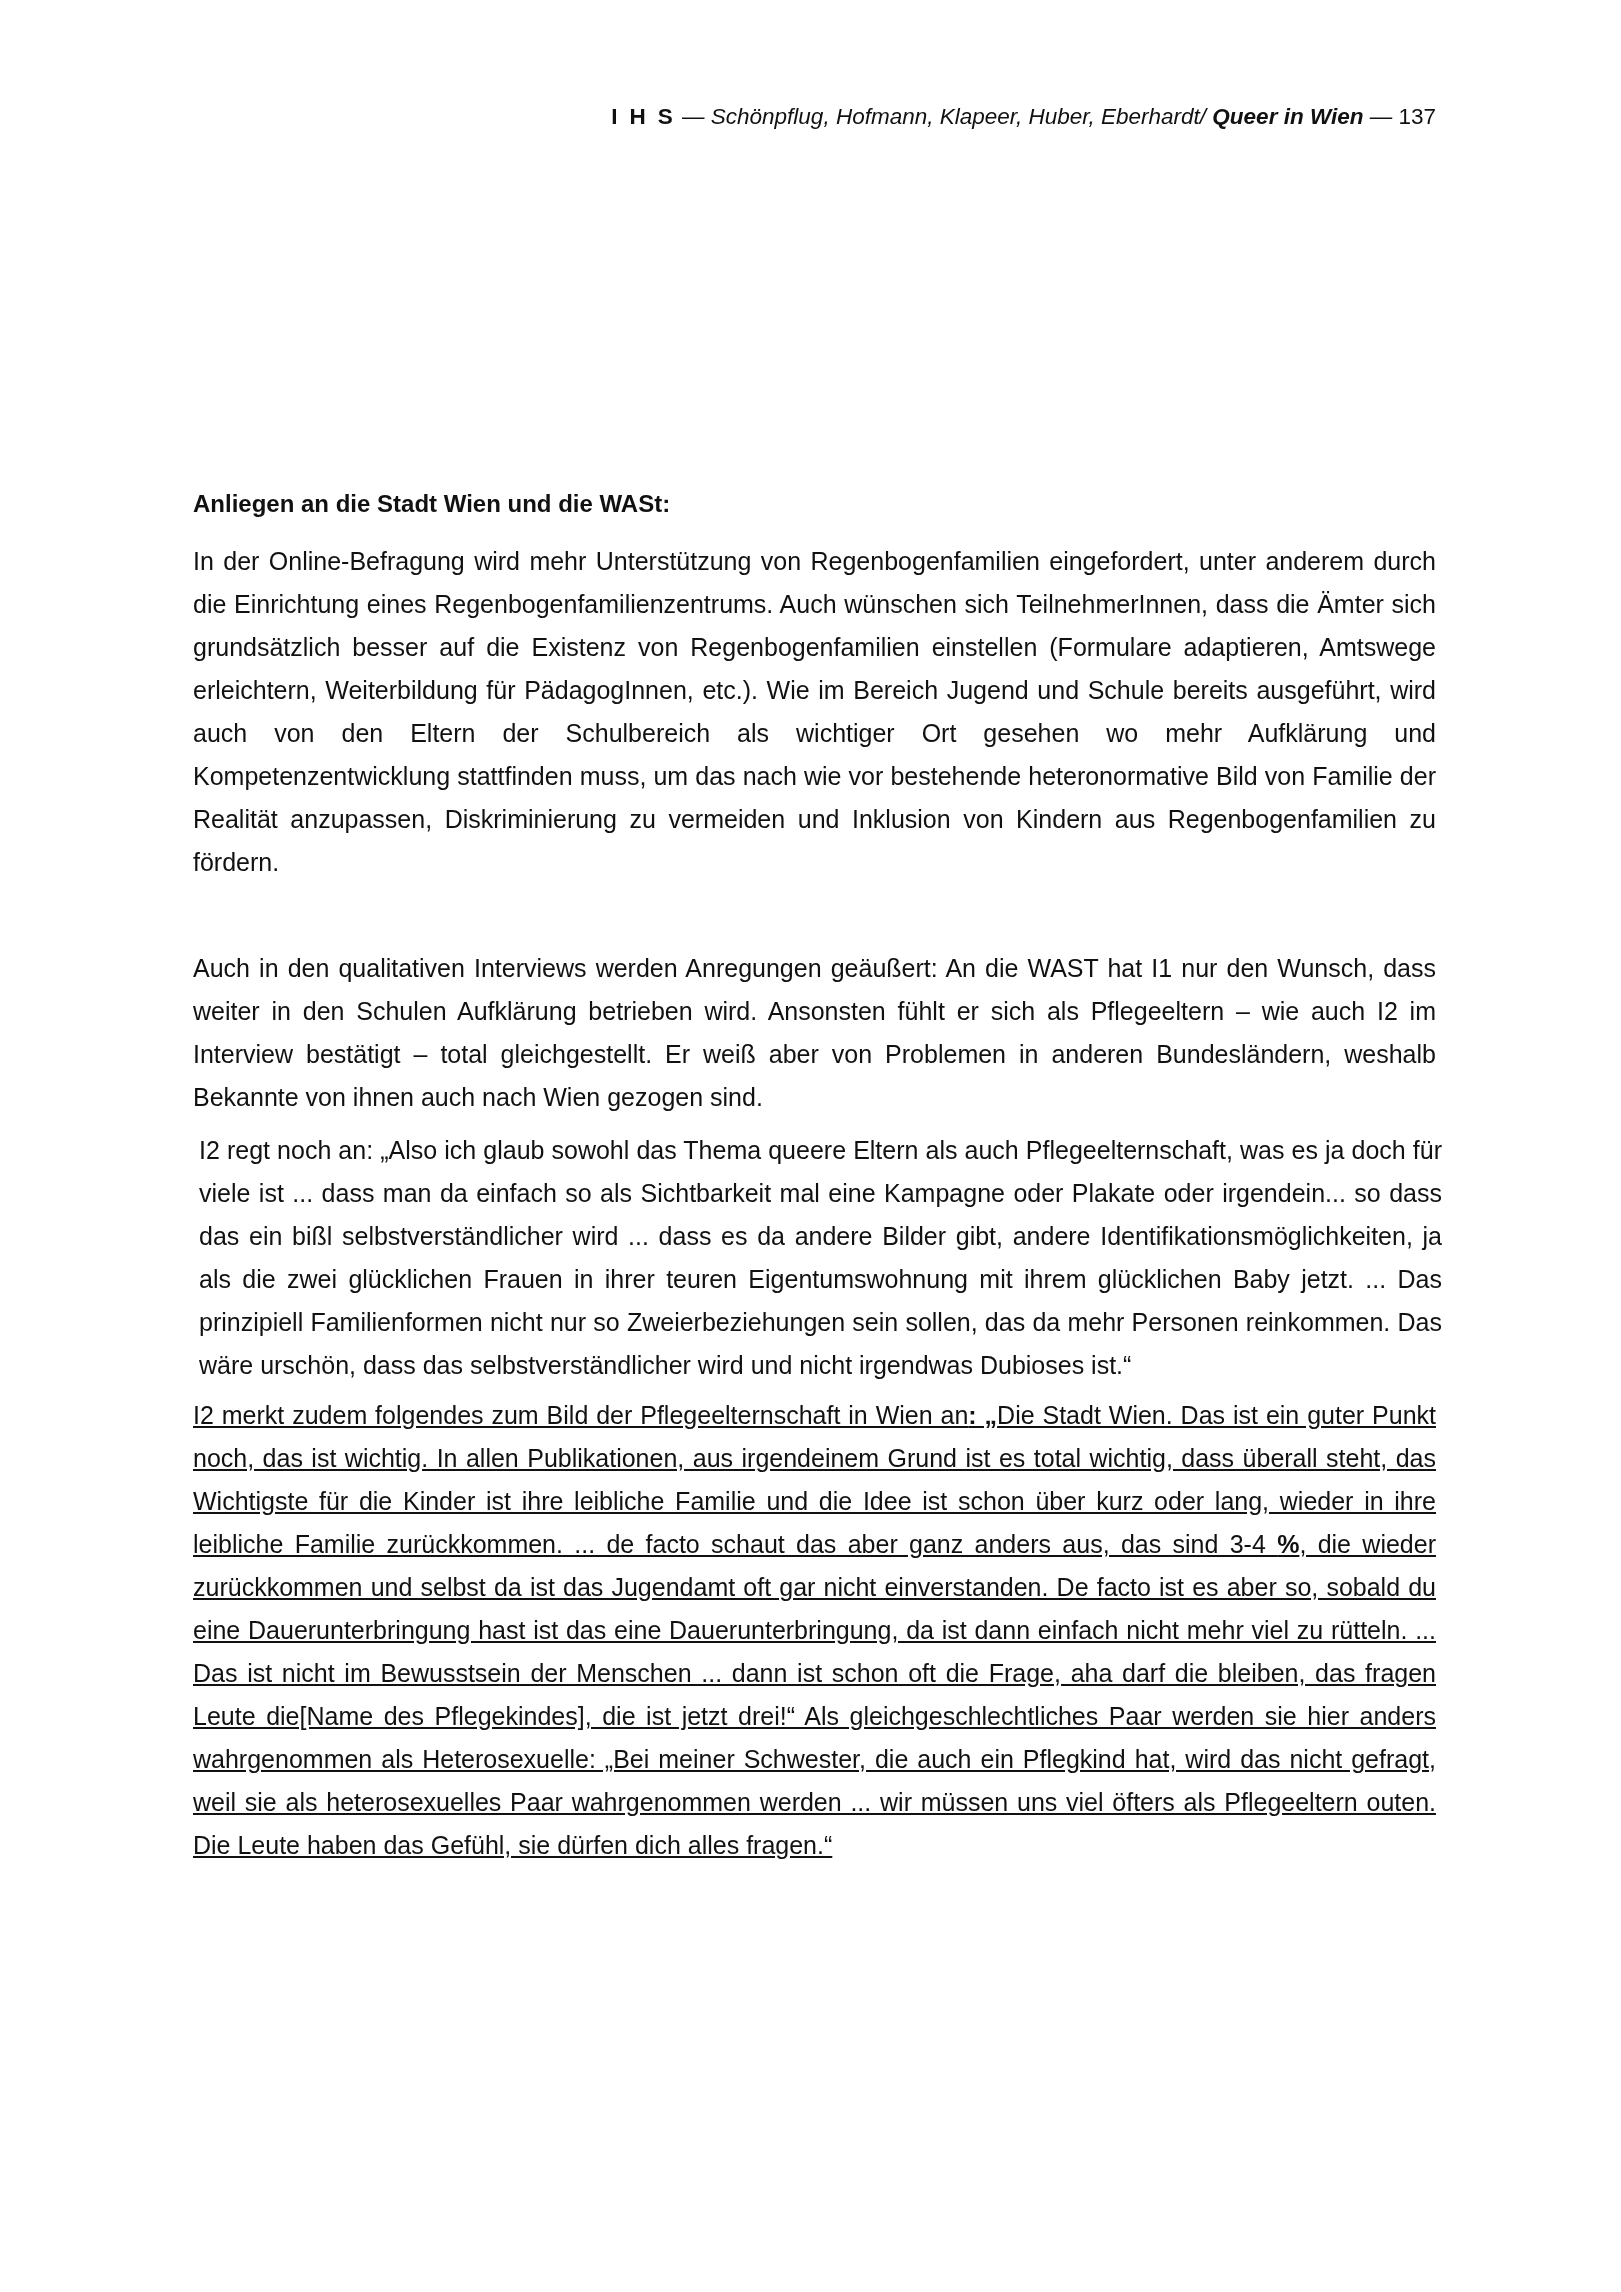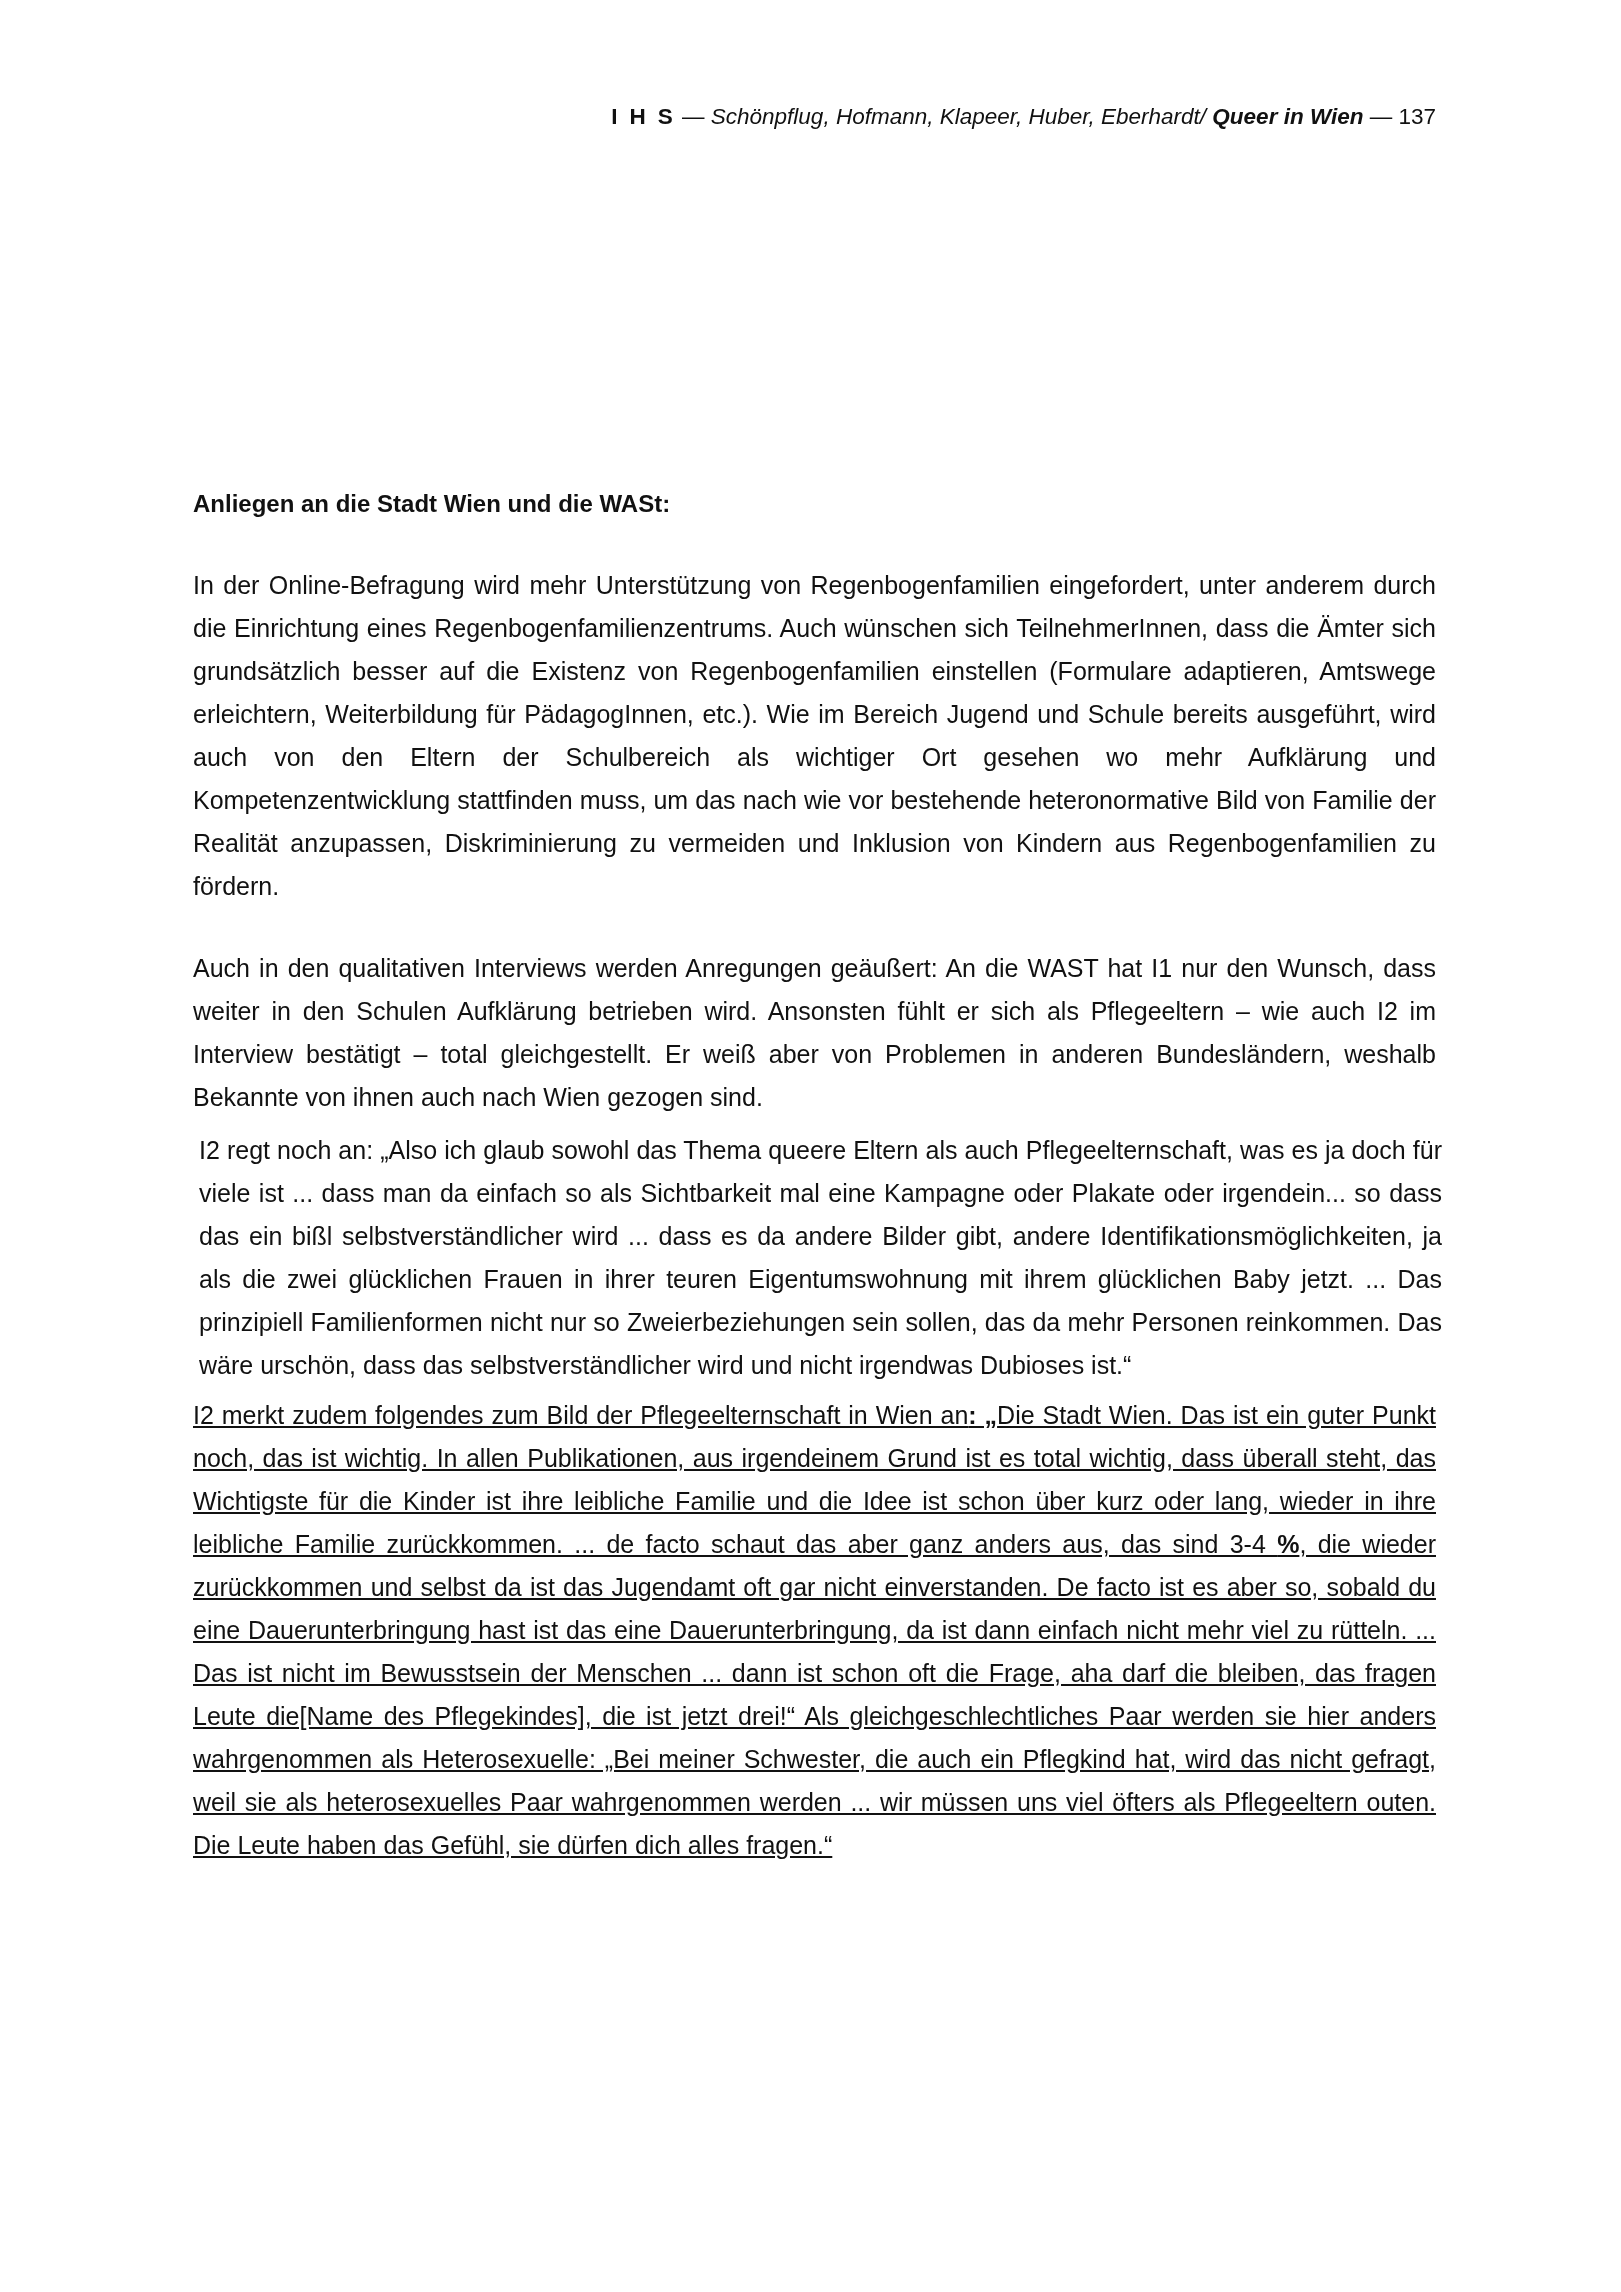--- a/index.html
+++ b/index.html
@@ -7,21 +7,21 @@
          font-family: "Liberation Sans", sans-serif; color: #111111; }
   .page { position: absolute; left: 0; top: 0; width: 1621px; height: 1941px; background: #fff; }
   .running-header { position: absolute; top: 102px; right: 185px; font-size: 22.5px; line-height: 29px; white-space: nowrap; color: #111; }
   .running-header .ihs { font-weight: bold; letter-spacing: 2.9px; }
   .running-header .authors { font-style: italic; }
   .running-header .title { font-style: italic; font-weight: bold; }
   .body-text { position: absolute; left: 193px; width: 1243px; font-size: 25px; line-height: 43px; text-align: justify; }
   .body-text p { margin: 0; }
   .p1 { top: 198px; }
   .heading { position: absolute; left: 193px; top: 454px; font-size: 24px; line-height: 43px; font-weight: bold; margin-top: 28px; }
-  .p2 { top: 564px; }
+  .p2 { top: 540px; }
   .p3 { top: 947px; }
   .p4 { top: 1129px; margin-left: 6px; }
   .p5 { top: 1394px; text-decoration: underline; }
   .b { font-weight: bold; }
 </style>
 </head>
 <body>
 
 <div class="page">
 

